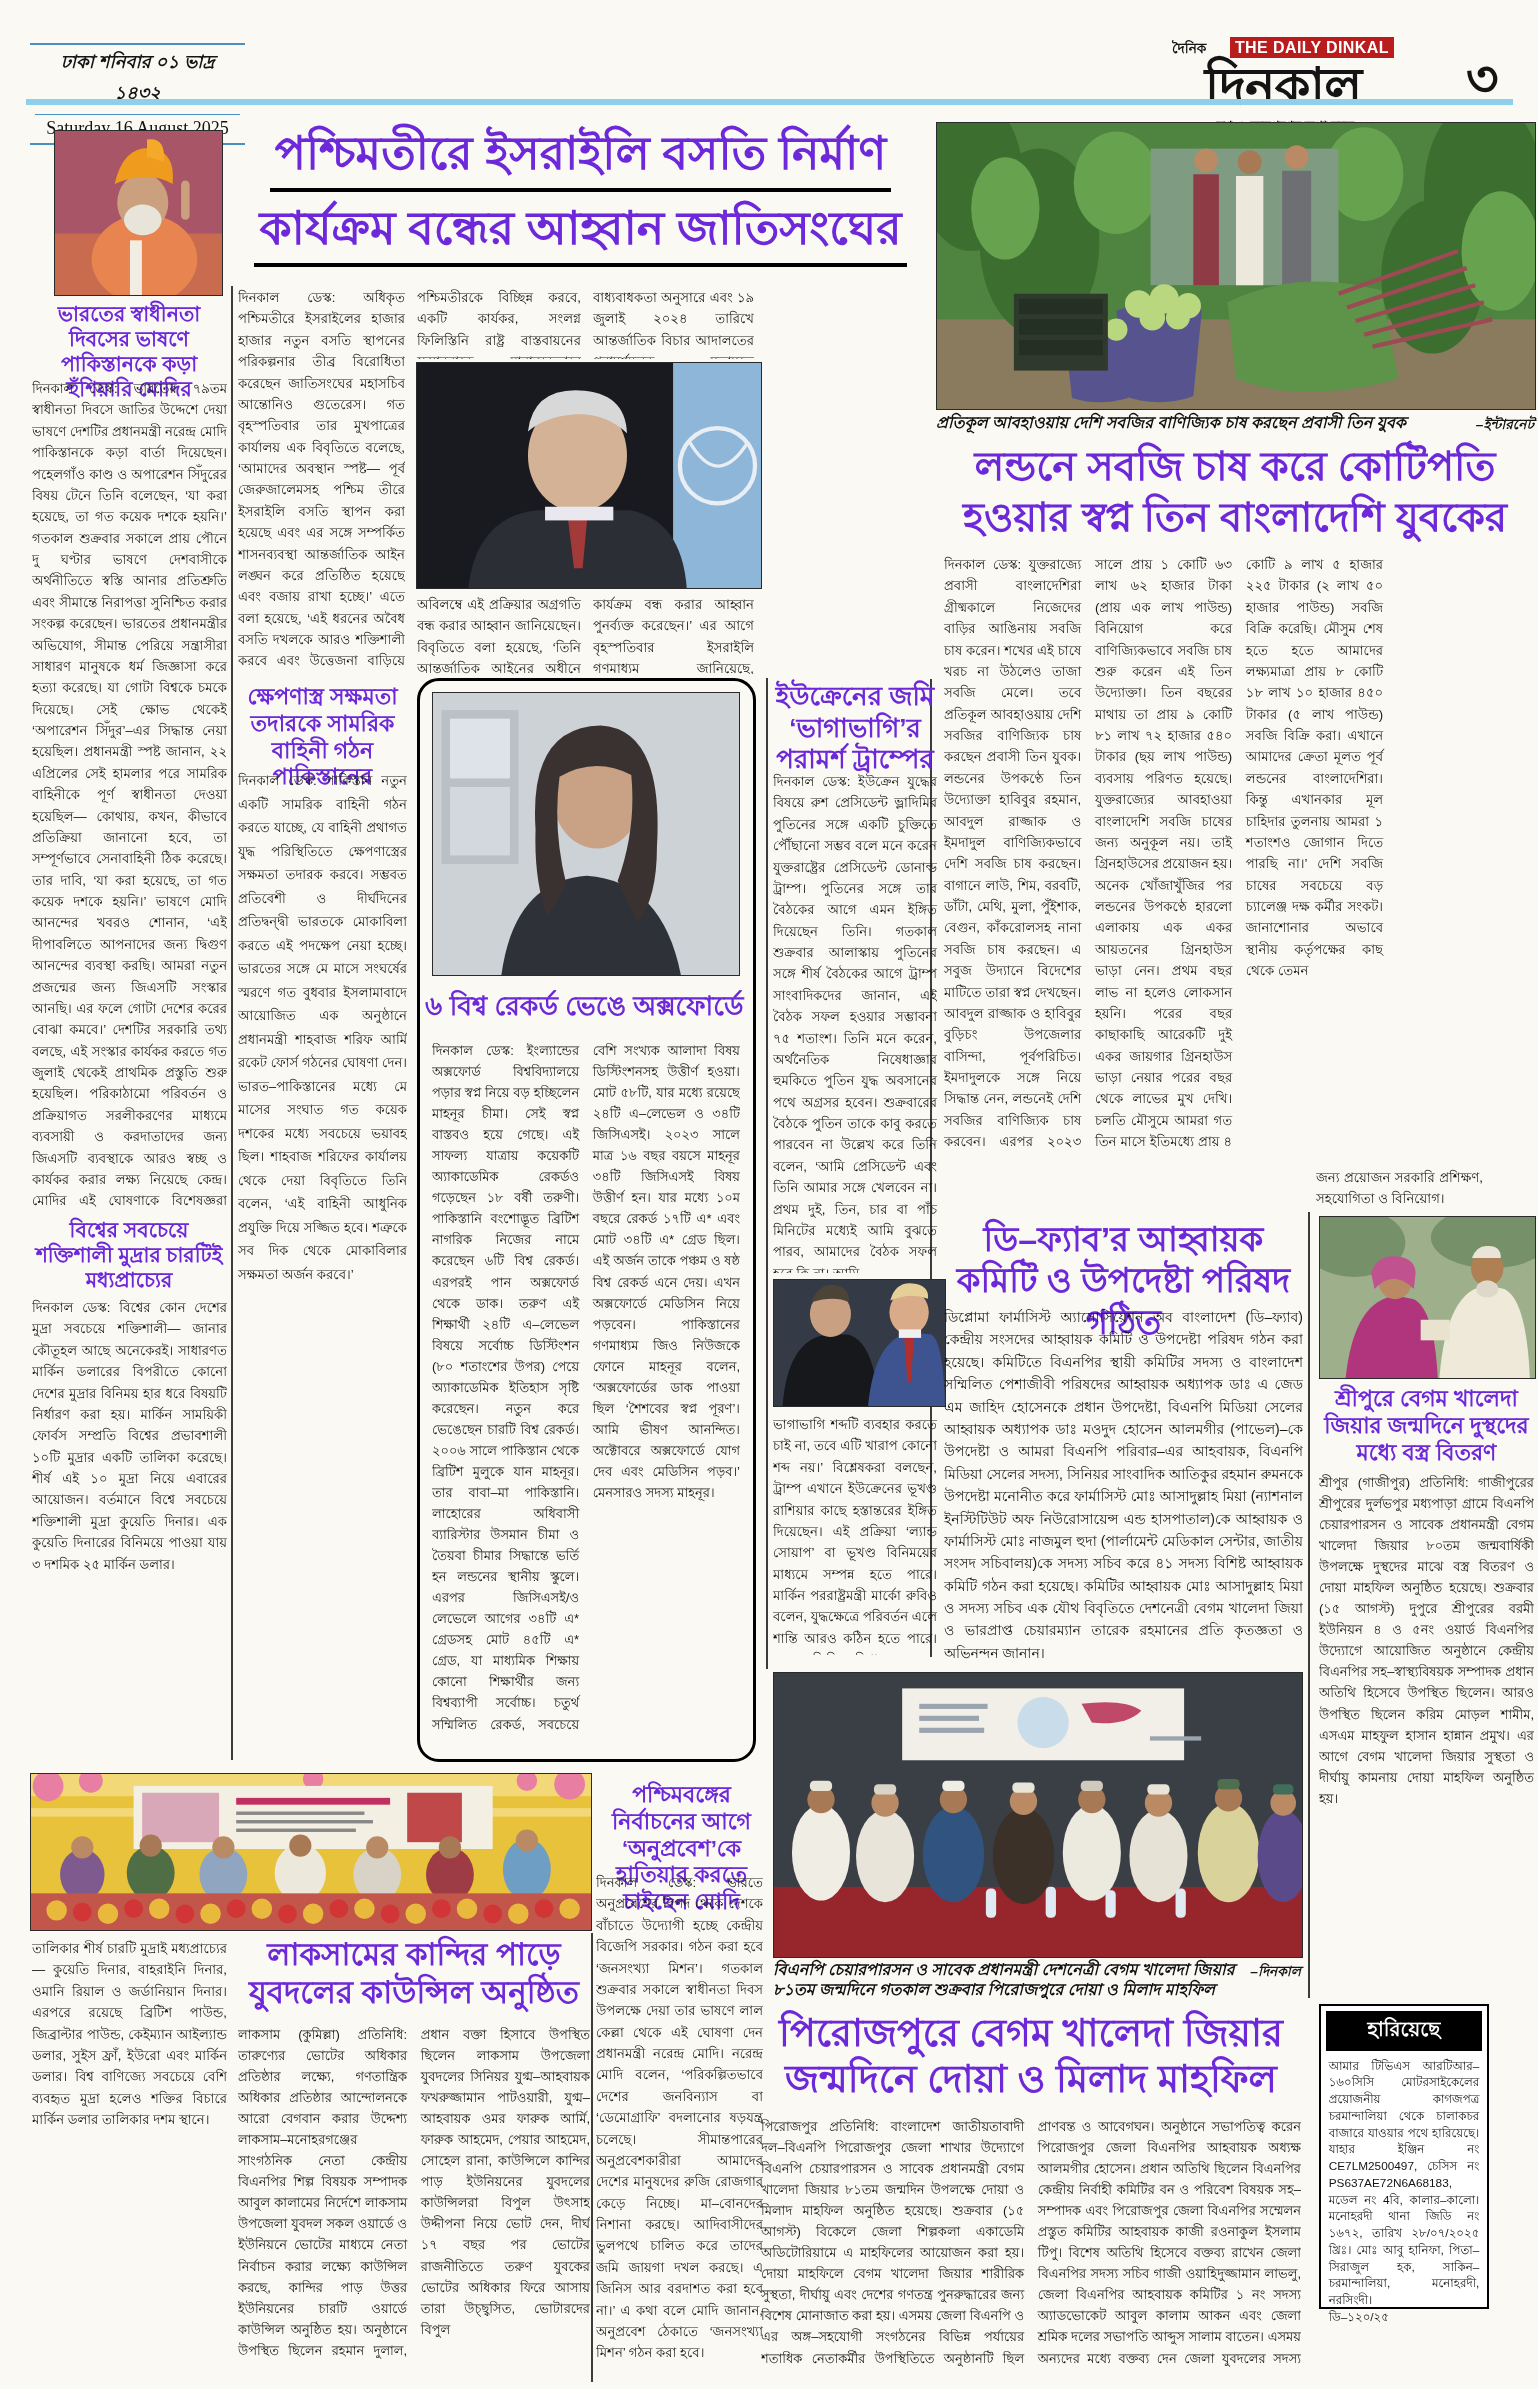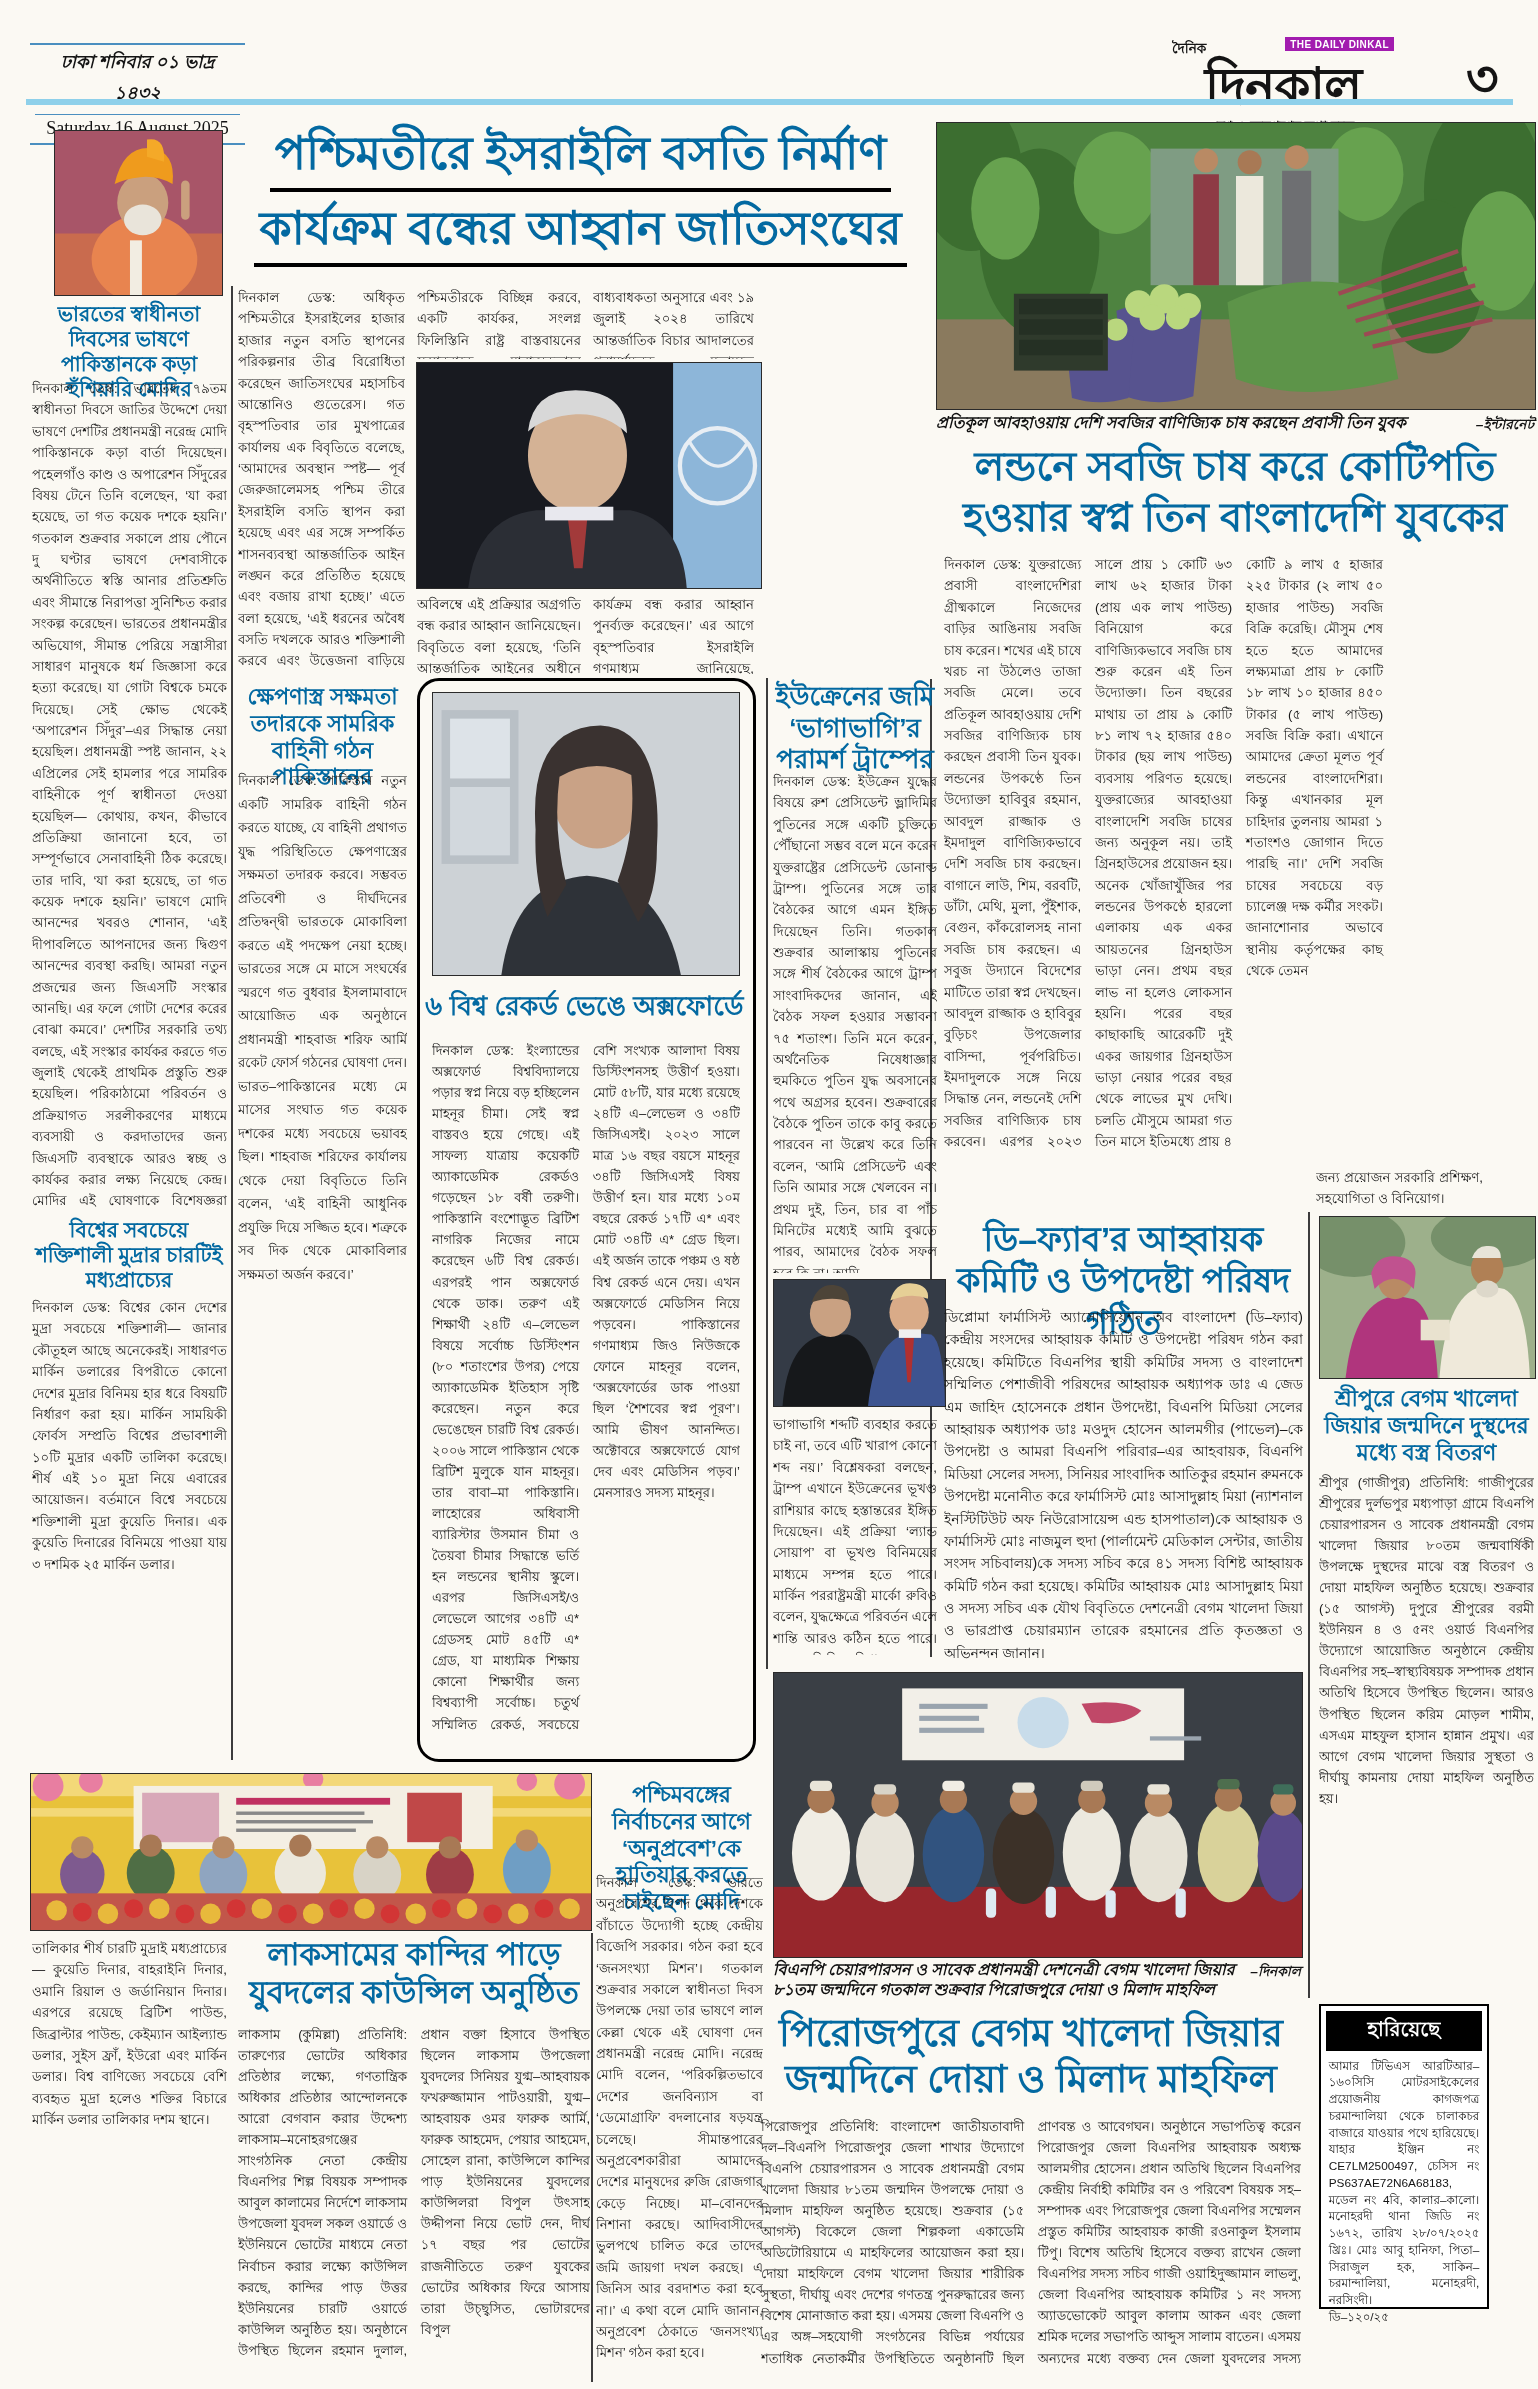--- a/index.html
+++ b/index.html
@@ -1,34 +1,34 @@
 <!DOCTYPE html>
 <html style="font-size:13.7px"><head>
 <meta charset="utf-8">
 <style>
   html,body{margin:0;padding:0;background:#9a9a9a;}
   .page{position:relative;width:1538px;height:2389px;background:#fbf9f3;font-family:"Liberation Sans","DejaVu Sans",sans-serif;color:#141414;overflow:hidden;margin:0 auto;}
   .abs{position:absolute;}
   .photo{border:0.9px solid #2a2a2a;overflow:hidden;background:#c8c8c8;}
   .photo svg{display:block;width:100%;height:100%;}
-  .headline{font-weight:800;color:#0369a1;text-align:center;line-height:1.22;letter-spacing:0;}
+  .headline{font-weight:800;color:#6d28d9;text-align:center;line-height:1.22;letter-spacing:0;}
   .body-text{font-size:13.2px;line-height:1.62;text-align:justify;color:#161616;overflow:hidden;}
   .cols2{column-count:2;column-gap:13.7px;column-fill:auto;}
   .cols4{column-count:4;column-gap:13.7px;column-fill:auto;}
   .underline-line{display:table;margin:0 auto 8.5px auto;border-bottom:4.3px solid #000;padding:0 5.1px 6.8px 5.1px;}
   .caption{font-size:16px;font-weight:700;font-style:italic;color:#101010;line-height:1.25;}
   .credit{float:right;font-weight:700;font-style:italic;text-align:center;}
   .vrule{background:#3c3c3c;width:1.7px;}
   
   .dateline{border-top:2.6px double #4a8fc0;border-bottom:2.6px double #4a8fc0;padding:3.4px 5.1px;text-align:center;}
   .dateline .bn{font-weight:700;font-size:18px;border-bottom:1.7px solid #4a8fc0;padding-bottom:3.4px;margin-bottom:3.4px;font-style:italic;}
   .dateline .en{font-family:"Liberation Serif","DejaVu Serif",serif;font-size:18px;}
   .page-title{font-size:46px;font-weight:700;color:#2d2d2d;text-align:center;}
   .logo-top{display:flex;justify-content:space-between;align-items:flex-start;}
-  .logo-daily{background:#a21caf;color:#fff;font-size:10px;font-weight:700;padding:1.7px 5.1px;letter-spacing:0.4px;}
+  .logo-daily{background:#b91c1c;color:#fff;font-size:16px;font-weight:700;padding:1.7px 5.1px;letter-spacing:0.4px;}
   .logo-small{font-size:13.7px;font-weight:700;}
   .logo-main{font-size:51px;font-weight:900;line-height:1.02;letter-spacing:-0.9px;}
   .logo-tag{font-size:13.7px;font-weight:700;margin-top:1.7px;}
   .page-num{font-size:50px;font-weight:800;}
   .blue-rule{background:#8ed0ea;}
   
   .lost-box{border:2.6px solid #000;background:#fff;}
   .lost-title{background:#000;color:#fff;text-align:center;font-size:20px;font-weight:800;margin:5.1px;padding:3.4px 0;}
   .lost-body{font-size:11.8px;line-height:1.42;text-align:justify;padding:1.7px 7.7px;overflow:hidden;}
   .box-article{border:3.4px solid #000;border-radius:22px;background:#fbf9f3;}

